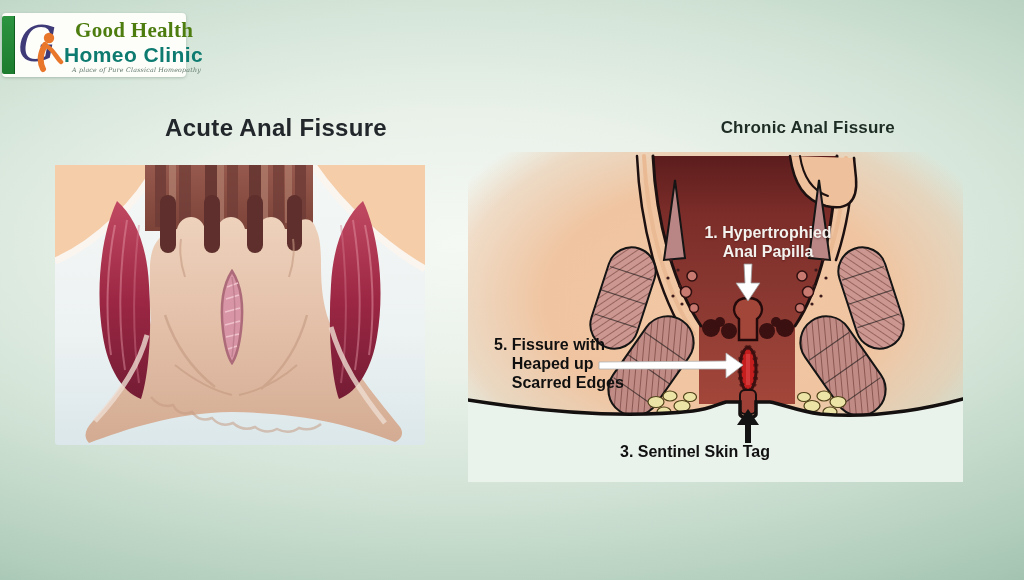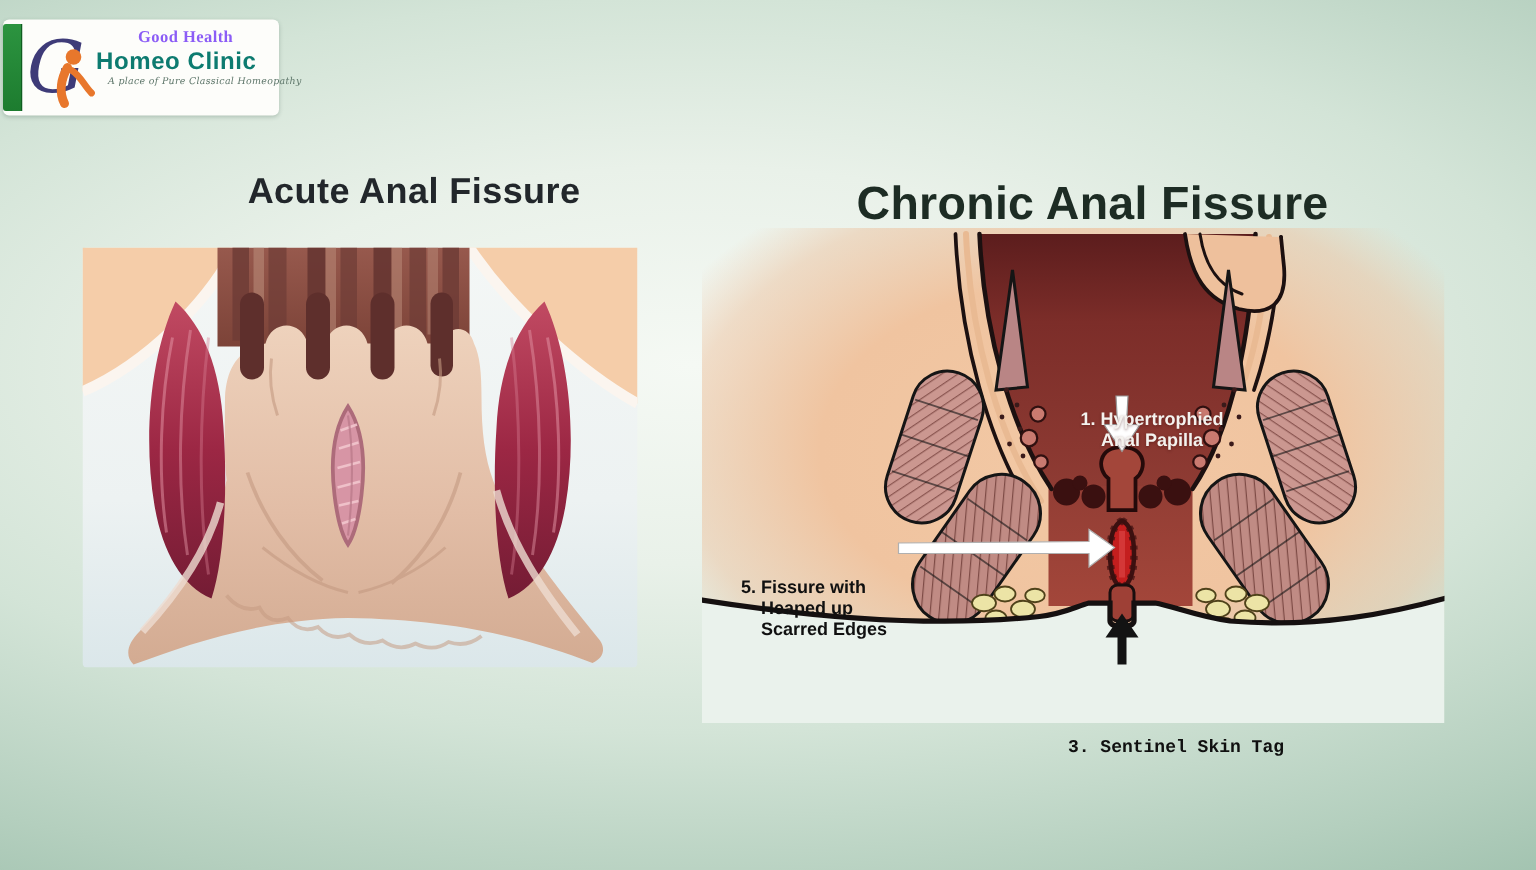--- a/index.html
+++ b/index.html
@@ -17,53 +17,53 @@
     box-shadow:0 1px 3px rgba(40,70,55,.25);
   }
   .logo-bar{
     position:absolute;left:0px;top:3px;width:12px;height:58px;
     background:linear-gradient(#2c9440,#1d7c2f);
     border-right:1px solid #0f5e20;border-radius:2px 0 0 2px;
   }
   .logo-mono{position:absolute;left:16px;top:4px;width:46px;height:56px;}
   .logo-text{position:absolute;left:62px;top:7px;width:120px;line-height:1;}
   .logo-name1{
-    font-family:"Liberation Serif",serif;font-weight:bold;font-size:11px;
-    color:#8b5cf6;letter-spacing:.3px;margin-left:28px;white-space:nowrap;
+    font-family:"Liberation Serif",serif;font-weight:bold;font-size:21px;
+    color:#4d7c0f;letter-spacing:.3px;margin-left:11px;white-space:nowrap;
   }
   .logo-name2{
-    font-family:"Liberation Sans",sans-serif;font-weight:bold;font-size:16px;
+    font-family:"Liberation Sans",sans-serif;font-weight:bold;font-size:21px;
     color:#0d7b70;letter-spacing:.4px;margin-top:3px;white-space:nowrap;
   }
   .logo-tagline{
     font-family:"DejaVu Serif",serif;font-style:italic;font-size:6.3px;
     color:#5f776b;margin-top:2px;margin-left:8px;white-space:nowrap;letter-spacing:.2px;
   }
   
   .panel-title{
     position:absolute;font-weight:bold;text-align:right;white-space:nowrap;
     font-family:"Liberation Sans",sans-serif;
   }
   .title-left{left:87px;top:114px;width:300px;font-size:24px;color:#22272b;letter-spacing:.3px;}
-  .title-right{left:571px;top:118px;width:300px;font-size:31px;color:#1d2c24;letter-spacing:.2px;}
+  .title-right{left:595px;top:118px;width:300px;font-size:17px;color:#1d2c24;letter-spacing:.2px;}
   
   .illus{position:absolute;}
   .illus-left{left:55px;top:165px;width:370px;height:280px;}
   .illus-right{left:468px;top:152px;width:495px;height:330px;}
   
   .ann{
     position:absolute;font-family:"Liberation Sans",sans-serif;font-weight:bold;
-    font-size:12px;line-height:1.18;color:#101010;margin-top:48px;
+    font-size:16px;line-height:1.18;color:#101010;
   }
   .ann-1{
     left:668px;top:224px;width:200px;text-align:center;color:#f4f2ee;
     white-space:pre-line;text-shadow:0 1px 2px rgba(60,10,10,.45);
   }
   .ann-2{left:494px;top:336px;white-space:pre;}
-  .ann-3{left:644px;top:443px;width:212px;text-align:right;font-family:Liberation Mono, monospace;}
+  .ann-3{left:620px;top:443px;width:212px;text-align:left;}
 </style>
 </head>
 <body>
 
 <div id="stage">
 
   <div class="logo">
     <div class="logo-bar"></div>
     <svg class="logo-mono" viewBox="0 0 46 56">
       <text x="0" y="44" font-family="DejaVu Serif" font-style="italic" font-size="48" fill="#3e3b78">G</text>

